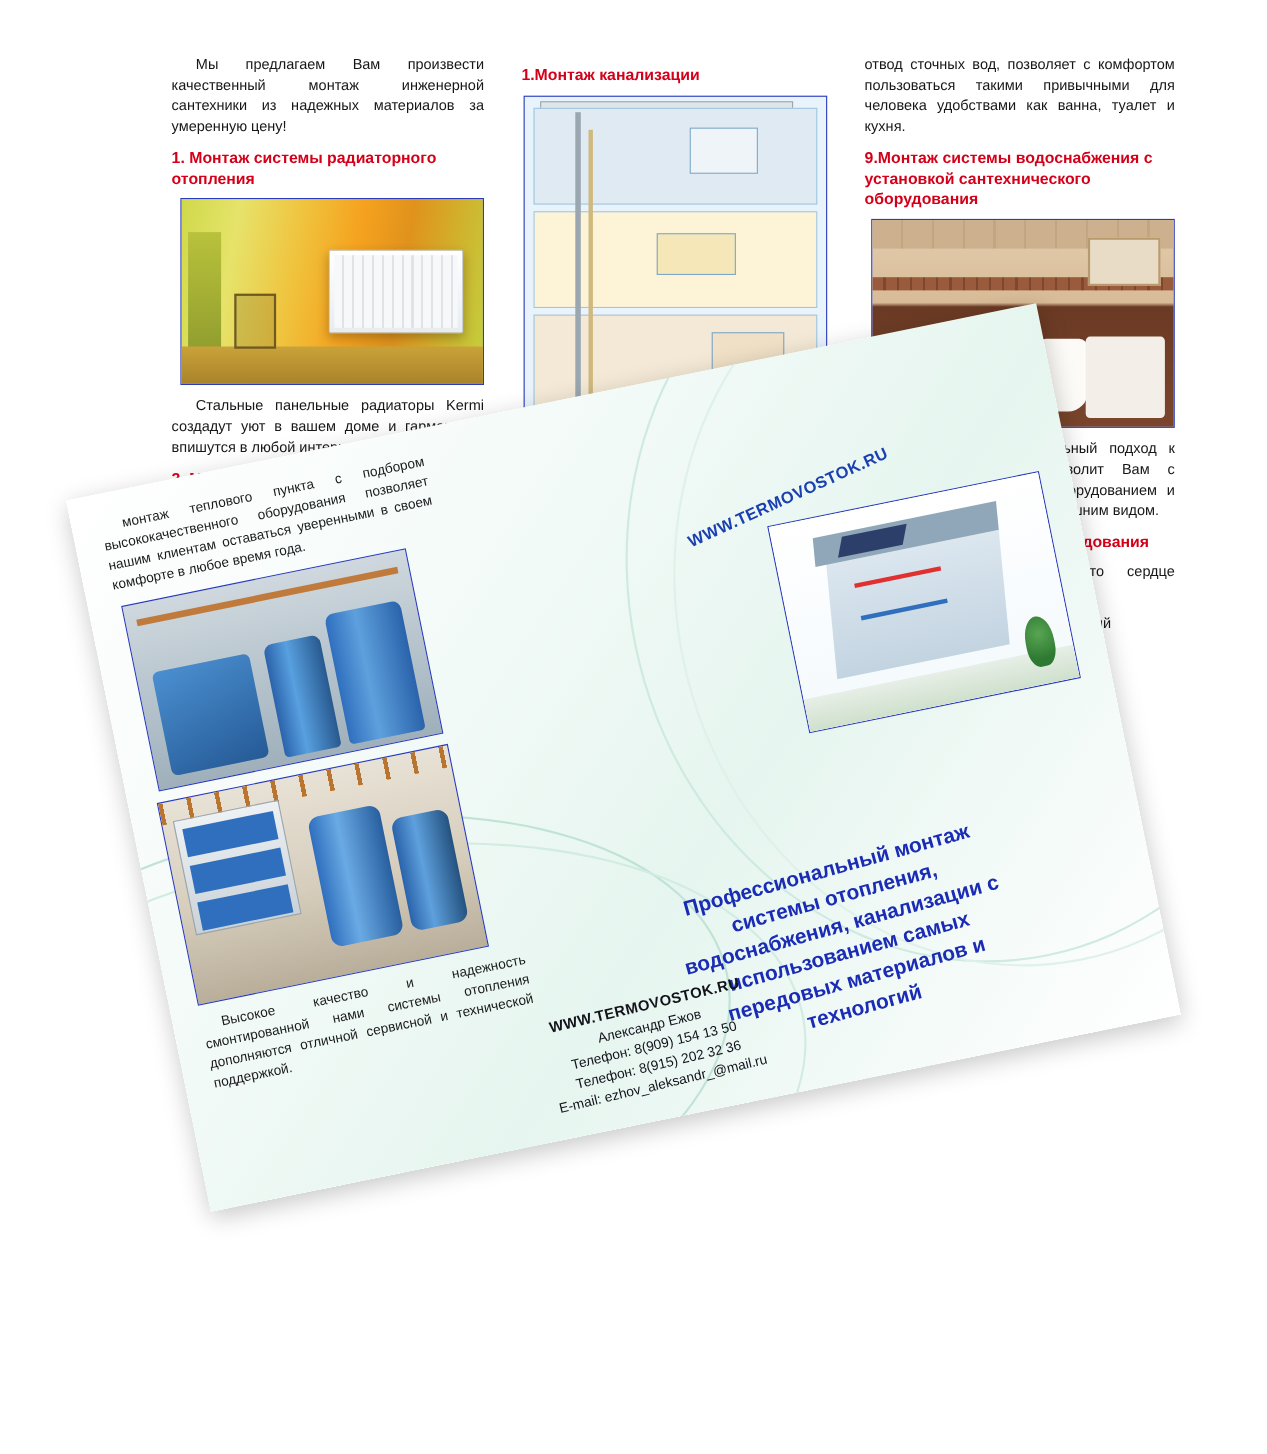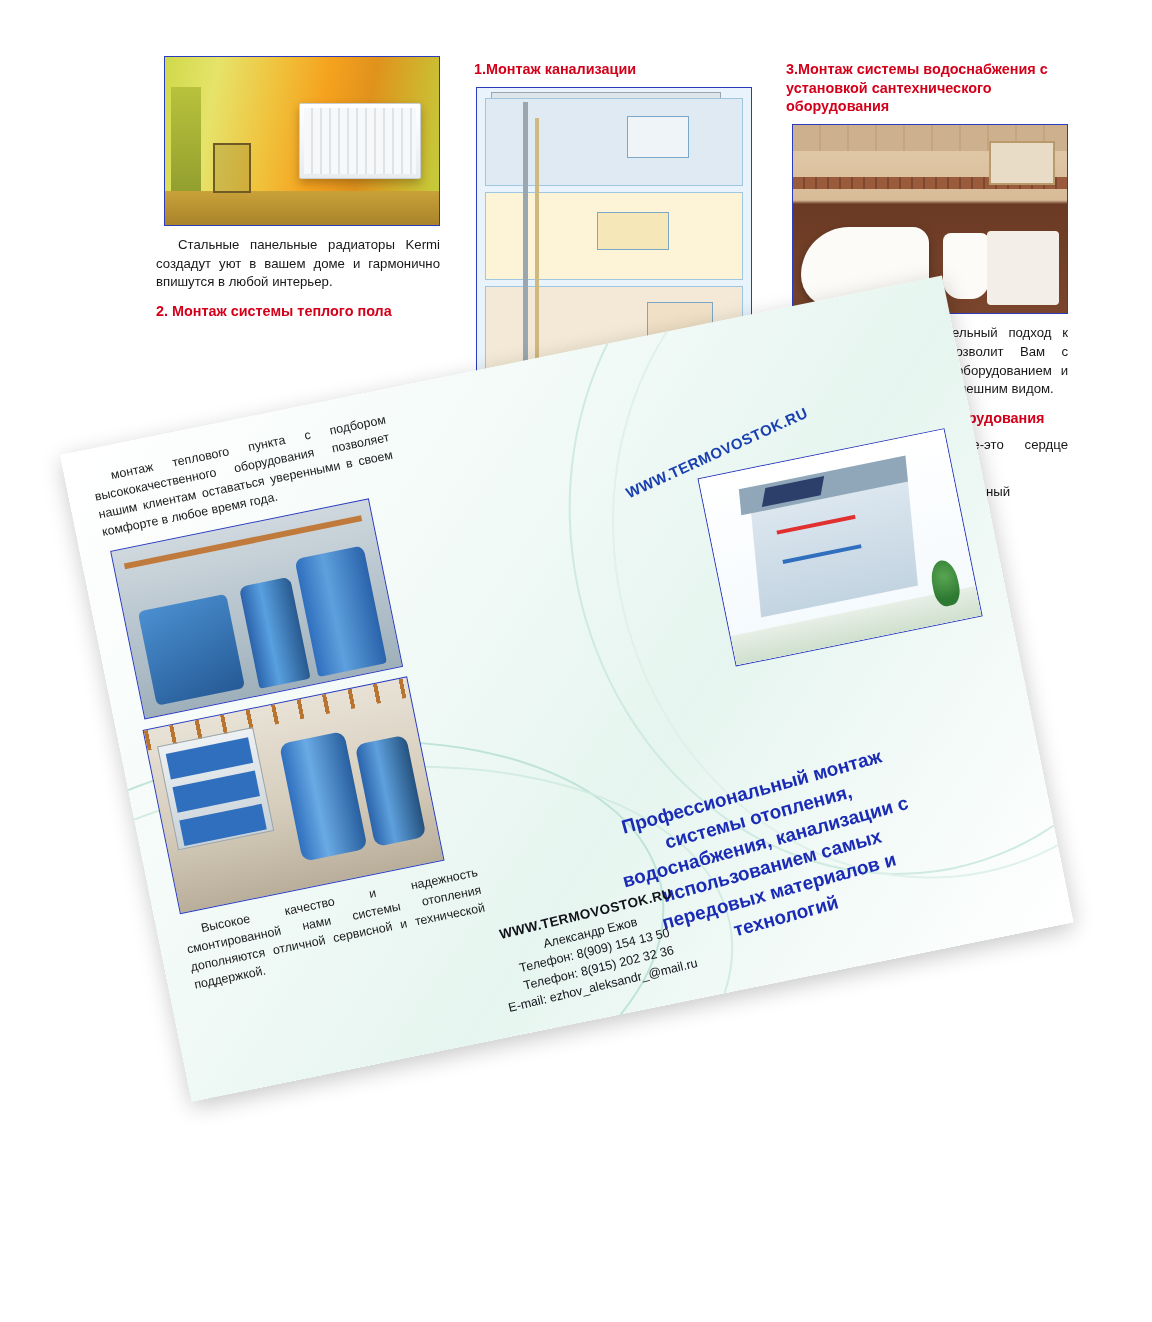--- a/index.html
+++ b/index.html
@@ -180,20 +180,22 @@
 </style>
 </head>
 <body>
 
 <div class="stage">
 
   <div class="sheet-back">
     <div class="cols">
 
       <div class="col">
+        <p class="body">Мы предлагаем Вам произвести качественный монтаж инженерной сантехники из надежных материалов за умеренную цену!</p>
+        <h3 class="head">1. Монтаж системы радиаторного отопления</h3>
 
         <div class="photo ph-radiator">
           <div class="door"></div>
           <div class="floor"></div>
           <div class="chair"></div>
           <div class="rad"></div>
         </div>
 
         <p class="body">Стальные панельные радиаторы Kermi создадут уют в вашем доме и гармонично впишутся в любой интерьер.</p>
         <h3 class="head">2. Монтаж системы теплого пола</h3>
@@ -212,21 +214,22 @@
           <div class="pipe-v2"></div>
           <div class="box b1"></div>
           <div class="box b2"></div>
           <div class="box b3"></div>
           <div class="box b4"></div>
           <div class="box b5"></div>
         </div>
       </div>
 
       <div class="col">
-        <h3 class="head">3.Монтаж системы водоснабжения с установкой сантехнического оборудования</h3>
+        <p class="body noind">отвод сточных вод, позволяет с комфортом пользоваться такими привычными для человека удобствами как ванна, туалет и кухня.</p>
+        <h3 class="head">9.Монтаж системы водоснабжения с установкой сантехнического оборудования</h3>
 
         <div class="photo ph-bath">
           <div class="tile-top"></div>
           <div class="border"></div>
           <div class="mirror"></div>
           <div class="tub"></div>
           <div class="toilet"></div>
           <div class="sink"></div>
         </div>
 

